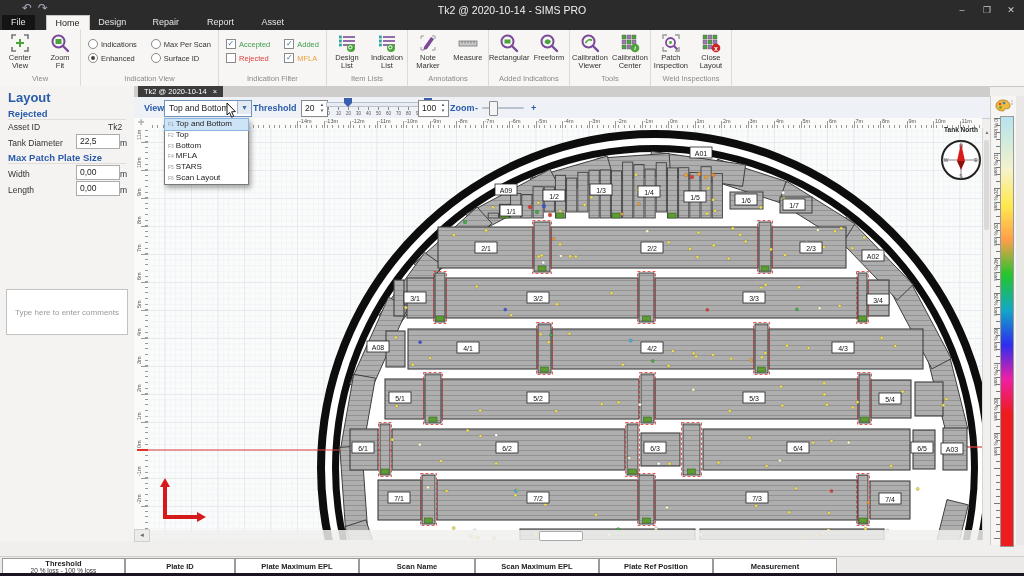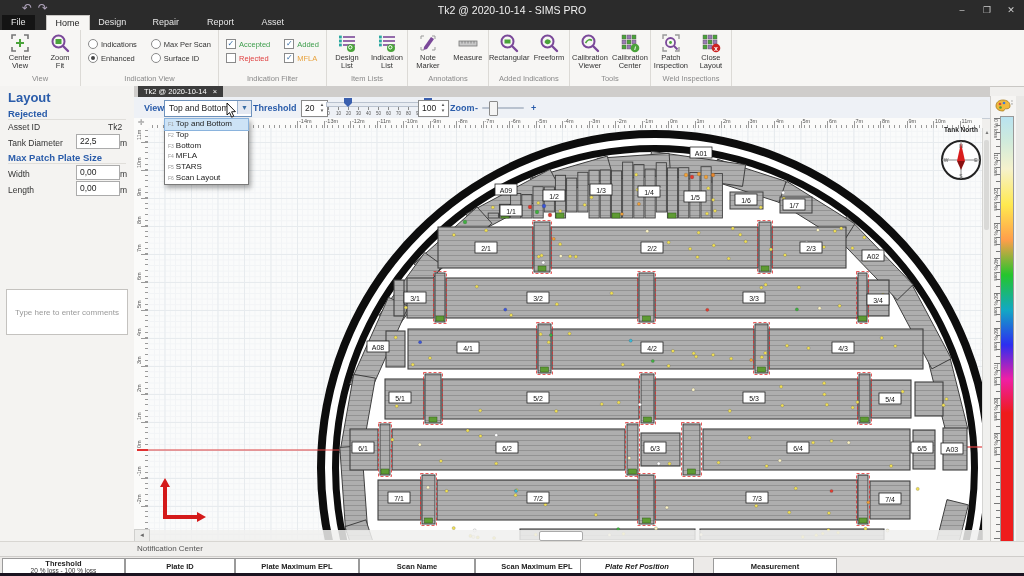--- a/index.html
+++ b/index.html
@@ -1239,41 +1239,38 @@
       <div class="dd-item"><span class="fk">F2</span><span>Top</span></div>
       <div class="dd-item"><span class="fk">F3</span><span>Bottom</span></div>
       <div class="dd-item"><span class="fk">F4</span><span>MFLA</span></div>
       <div class="dd-item"><span class="fk">F5</span><span>STARS</span></div>
       <div class="dd-item"><span class="fk">F6</span><span>Scan Layout</span></div>
     </div>
   <svg class="abs" style="left:226px;top:103px;z-index:60;" width="12" height="16" viewBox="0 0 12 16">
     <polygon points="1,0 1,12 3.6,9.6 5.6,14.2 7.7,13.2 5.6,8.8 9.4,8.6" fill="#fff" stroke="#000" stroke-width="0.9"></polygon>
   </svg>
 
-  <div id="notify-strip" class="abs">
-    <div id="notify-lbl" class="abs">Notification Center</div>
-  </div>
   <div id="footer" class="abs">
       <div class="fbtn" style="left: 2px; width: 121px;">
         <div class="t1" style="margin-top:1px;">Threshold</div>
         <div class="t2">20 % loss - 100 % loss</div>
       </div>
       <div class="fbtn" style="left: 125px; width: 108px;">
         <div class="t1" style="margin-top:4px;">Plate ID</div>
       </div>
       <div class="fbtn" style="left: 235px; width: 122px;">
         <div class="t1" style="margin-top:4px;">Plate Maximum EPL</div>
       </div>
       <div class="fbtn" style="left: 359px; width: 114px;">
         <div class="t1" style="margin-top:4px;">Scan Name</div>
       </div>
       <div class="fbtn" style="left: 475px; width: 122px;">
         <div class="t1" style="margin-top:4px;">Scan Maximum EPL</div>
       </div>
-      <div class="fbtn" style="left: 580px; width: 112px; font-style: italic;">
+      <div class="fbtn" style="left: 599px; width: 112px;">
         <div class="t1" style="margin-top:4px;">Plate Ref Position</div>
       </div>
       <div class="fbtn" style="left: 713px; width: 122px;">
         <div class="t1" style="margin-top:4px;">Measurement</div>
       </div>
     </div>
   <div id="taskbar" class="abs"></div>
 </div>
 
 </body></html>

